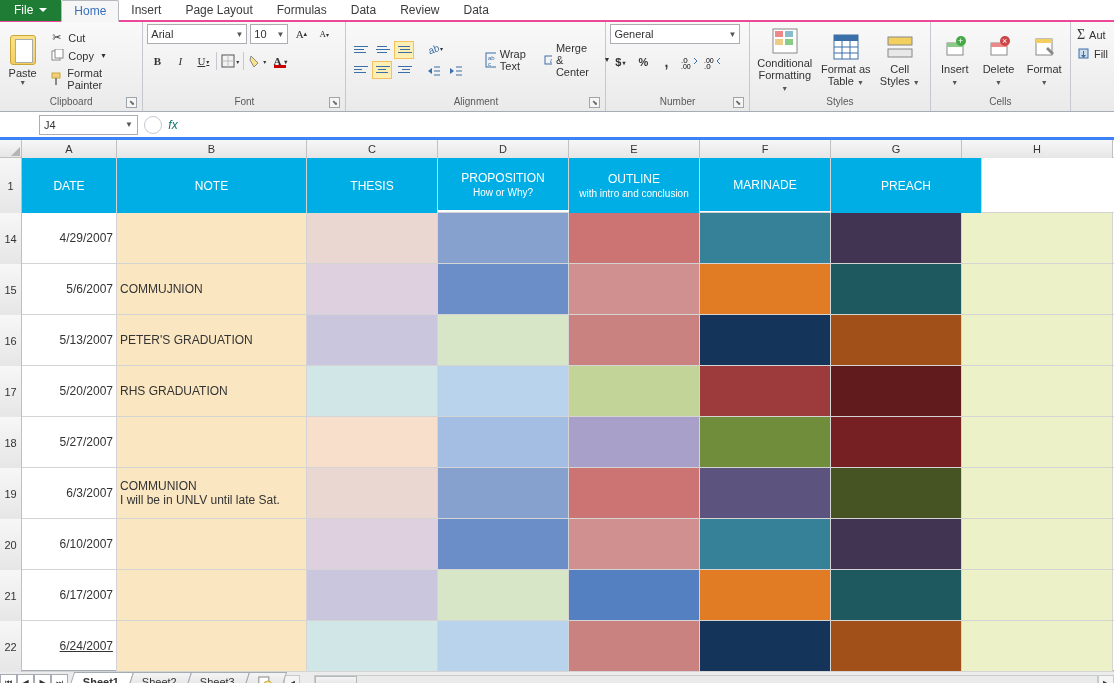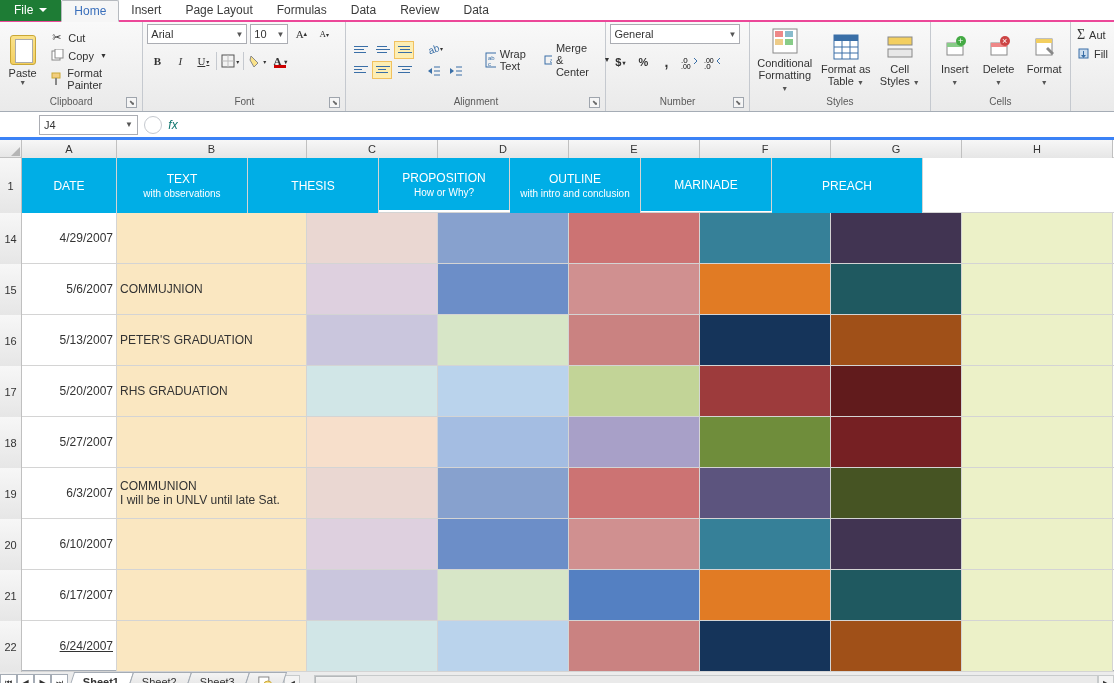--- a/index.html
+++ b/index.html
@@ -433,23 +433,22 @@
         <div class="ch cG">G</div>
         <div class="ch cH">H</div>
       </div>
   </div>
   <div class="row hrow">
     <div class="rh" style="height:55px">1</div>
     <div id="hdrs" style="display:flex">
         <div class="cell hdr cA" style="height: 55px;">
           <div>DATE</div>
         </div>
-        <div class="cell hdr cC" style="height: 55px;">
-          <div>TEXT</div>
-          <div class="sub">with observations</div>
+        <div class="cell hdr cB" style="height: 55px;">
+          <div>NOTE</div>
         </div>
         <div class="cell hdr cD" style="height: 55px;">
           <div>THESIS</div>
         </div>
         <div class="cell hdr cE" style="height: 52px;">
           <div>PROPOSITION</div>
           <div class="sub">How or Why?</div>
         </div>
         <div class="cell hdr cF" style="height: 55px;">
           <div>OUTLINE</div>

